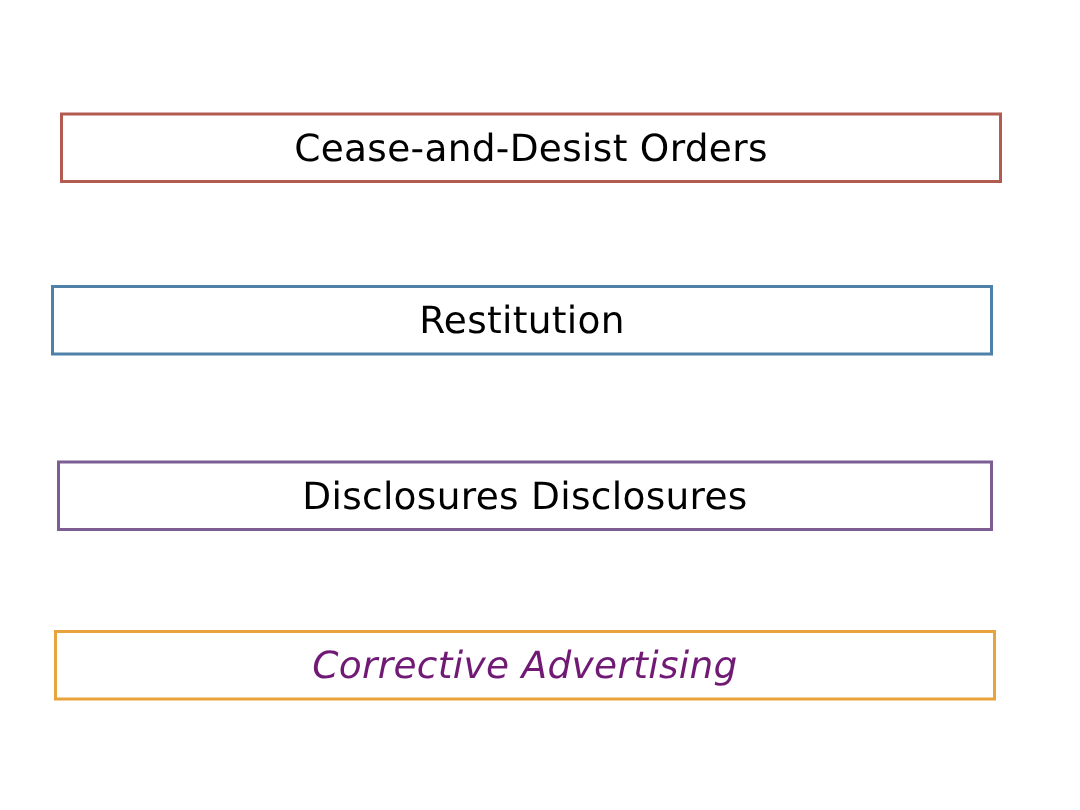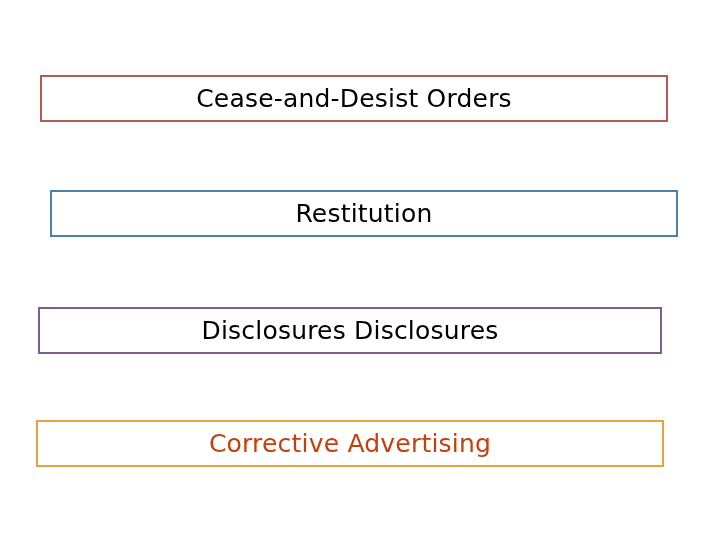--- a/index.html
+++ b/index.html
@@ -32,21 +32,21 @@
   .item-label {
     font-family: "DejaVu Sans", sans-serif;
     font-size: 25px;
     color: #000000;
     line-height: 1;
     letter-spacing: 0.2px;
     white-space: nowrap;
   }
   
   #box-0 { left: 40px;  top: 75px;  width: 628px; height: 47px; }
-  #box-1 { left: 50px;  top: 190px; width: 628px; height: 47px; }
+  #box-1 { left: 34px;  top: 190px; width: 628px; height: 47px; }
   #box-2 { left: 38px;  top: 307px; width: 624px; height: 47px; }
   #box-3 { left: 36px;  top: 420px; width: 628px; height: 47px; }
 </style>
 </head>
 <body>
 
 <div class="slide" style="background: rgb(255, 255, 255);">
 
   <div class="item-box" id="box-0" style="border-color: rgb(177, 91, 81);">
     <span class="item-label" style="color: rgb(0, 0, 0);">Cease-and-Desist Orders</span>
@@ -54,16 +54,16 @@
 
   <div class="item-box" id="box-1" style="border-color: rgb(79, 129, 168);">
     <span class="item-label" style="color: rgb(0, 0, 0);">Restitution</span>
   </div>
 
   <div class="item-box" id="box-2" style="border-color: rgb(125, 94, 147);">
     <span class="item-label" style="color: rgb(0, 0, 0);">Disclosures Disclosures</span>
   </div>
 
   <div class="item-box" id="box-3" style="border-color: rgb(232, 163, 61);">
-    <span class="item-label" style="color: #c2410c;">Corrective Advertising</span>
+    <span class="item-label" style="color: #701a75; font-style: italic;">Corrective Advertising</span>
   </div>
 
 </div>
 
 </body></html>

